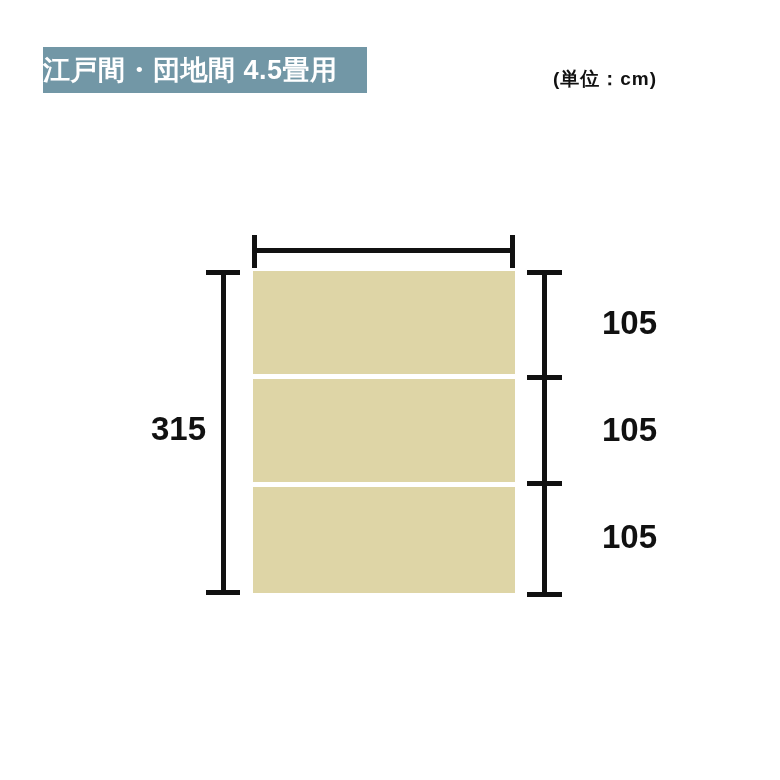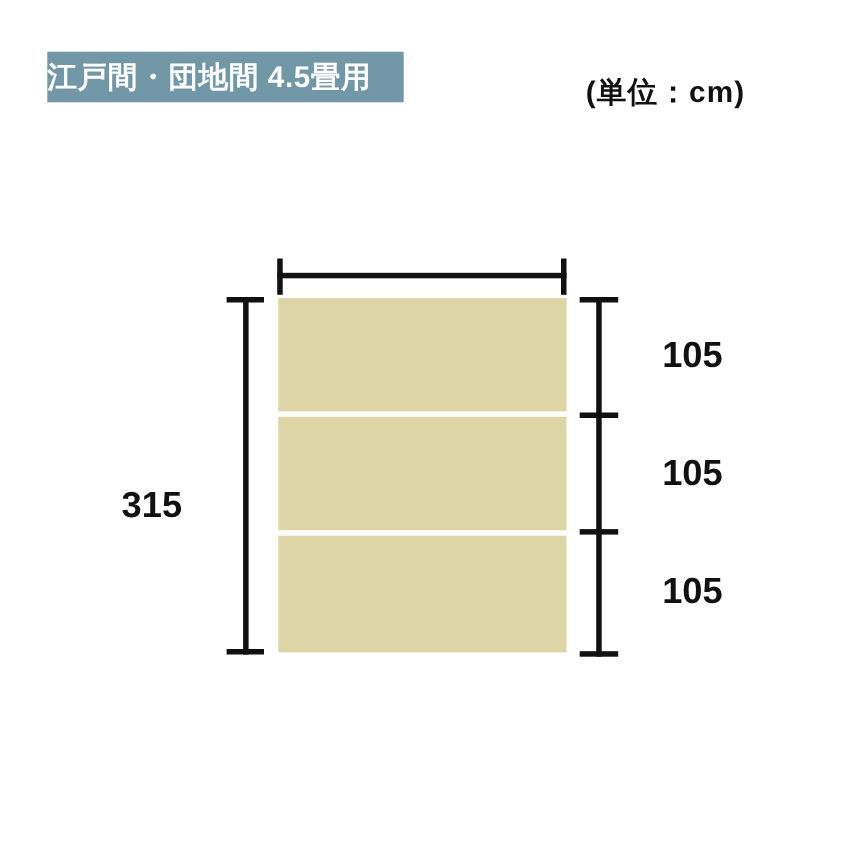--- a/index.html
+++ b/index.html
@@ -21,40 +21,40 @@
     display: flex; align-items: center; justify-content: flex-start;
   }
   .badge-text {
     color: var(--badge-text, #ffffff);
     font-size: 27px; font-weight: bold;
     letter-spacing: 0.5px; white-space: nowrap;
   }
   .unit-label {
     position: absolute; left: 505px; top: 66px; width: 200px;
     text-align: center;
-    font-size: 27px; font-weight: bold;
+    font-size: 19px; font-weight: bold;
     color: var(--line-color, #111111);
     letter-spacing: 1px; white-space: nowrap;
   }
   .panel {
     position: absolute; left: 253px; width: 262px;
     background: var(--panel-fill, #ded5a6);
   }
   .panel-1 { top: 271px; height: 103px; }
   .panel-2 { top: 379px; height: 103px; }
   .panel-3 { top: 487px; height: 106px; }
   .hline { position: absolute; height: 5px; background: var(--line-color, #111111); }
   .vline { position: absolute; width: 5px;  background: var(--line-color, #111111); }
   .dim-num {
     position: absolute;
     font-size: 33px; font-weight: bold; line-height: 1;
     color: var(--line-color, #111111);
   }
   .width-num  { left: 324px; top: 206px; width: 120px; text-align: center; }
-  .height-num { left: 92px; top: 412px; width: 92px;  text-align: center; margin-top: 30px; }
+  .height-num { left: 114px; top: 412px; width: 92px;  text-align: right; }
   .sec-num    { left: 567px; width: 90px; text-align: right; }
 </style>
 </head>
 <body>
 
 <div class="canvas">
 
   <div class="badge">
     <span class="badge-text">江戸間・団地間 4.5畳用</span>
   </div>

